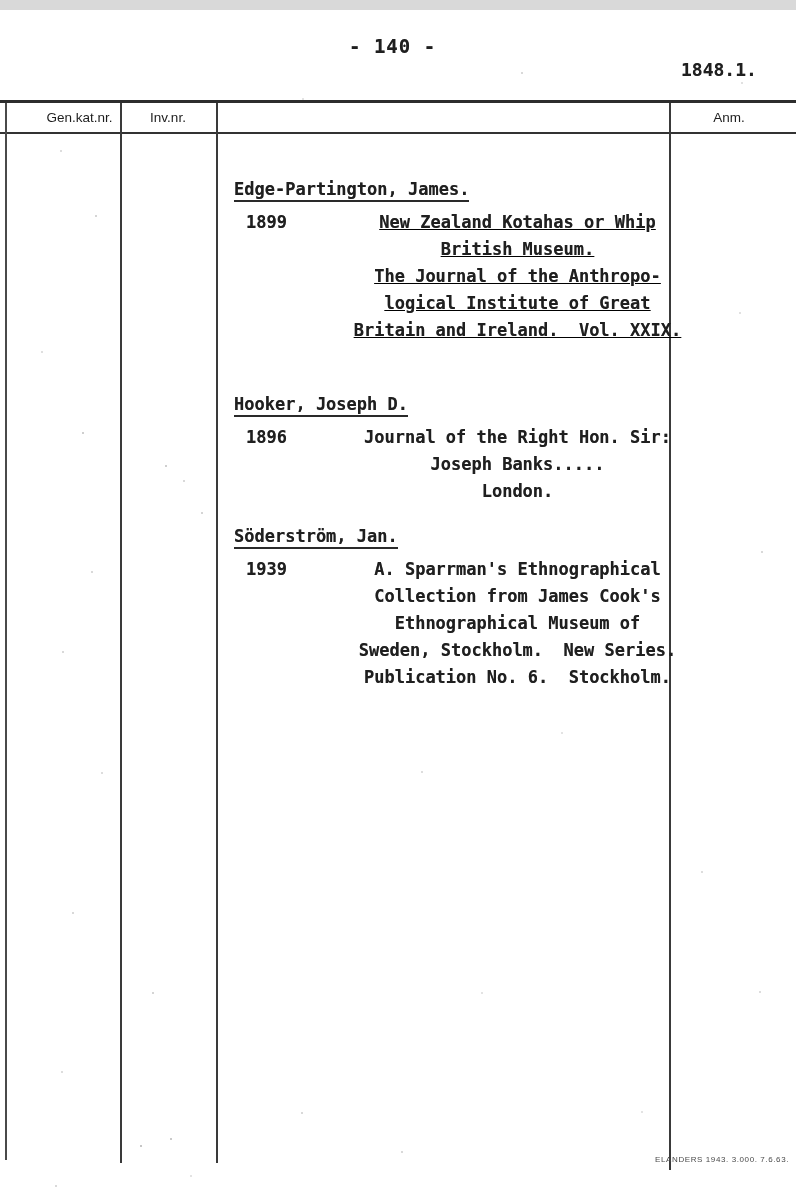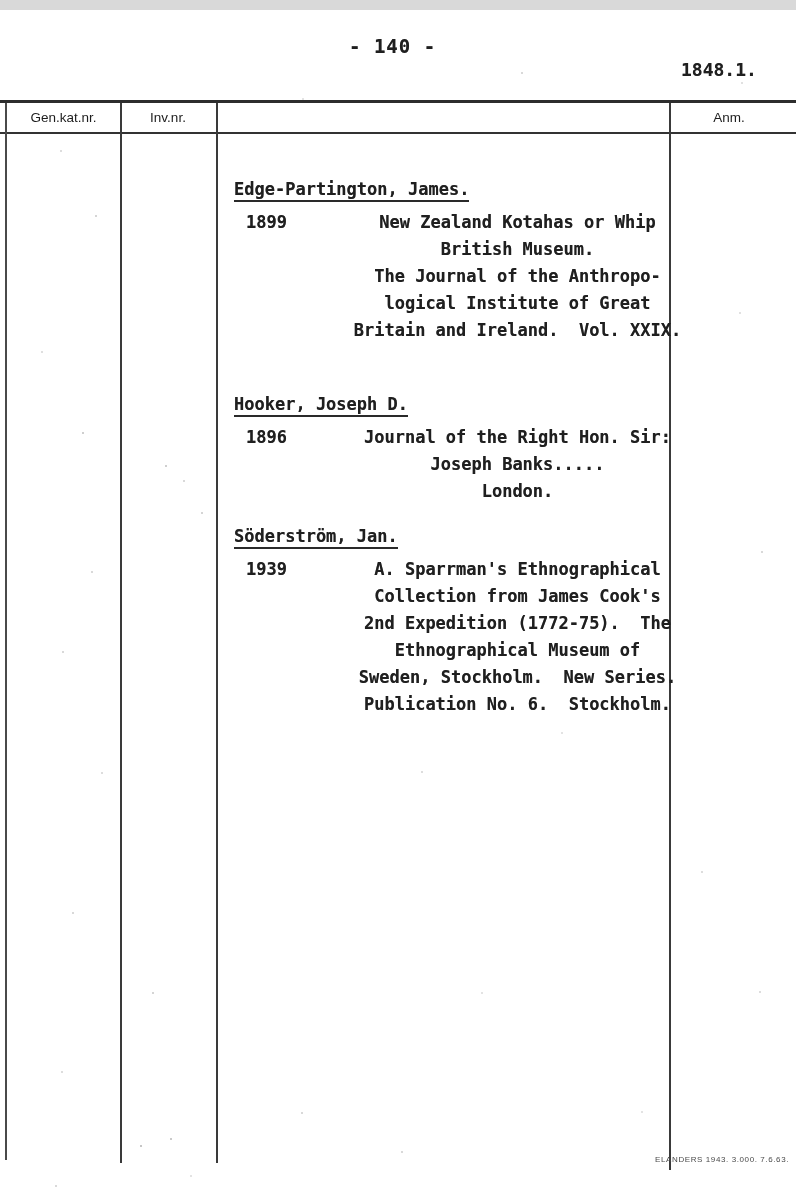--- a/index.html
+++ b/index.html
@@ -43,26 +43,26 @@
   .vrule.col2 { left: 216px; top: 93px; height: 1060px; }
   .vrule.col3 { left: 669px; top: 93px; height: 1067px; }
   .header-label {
     position: absolute;
     top: 92px; height: 30px;
     display: flex; align-items: center; justify-content: center;
     font-family: "Liberation Sans", sans-serif;
     font-size: 13.5px;
     color: #1d1d1d;
   }
-  .header-label.genkat { left: 6px;  width: 115px; }
+  .header-label.genkat { left: 22px;  width: 115px; }
   .header-label.invnr  { left: 120px; width: 96px; }
   .header-label.anm    { left: 669px; width: 120px; }
   
   .entry { position: absolute; left: 230px; width: 460px; }
-  .entry-1 { top: 169px; }
+  .entry-1 { top: 169px; text-decoration: underline; }
   .entry-2 { top: 384px; }
   .entry-3 { top: 516px; }
   .author {
     display: inline-block;
     margin-left: 4px;
     border-bottom: 2px solid #2a2a2a;
     padding-bottom: 1px;
     line-height: 20px;
   }
   .entry-body { position: relative; margin-top: 7px; }
@@ -147,21 +147,20 @@
     </div>
   </div>
 
   <div class="entry entry-3">
     <span class="tw author">Söderström, Jan.</span>
     <div class="entry-body">
       <span class="tw year">1939</span>
       <div class="desc">
         <div class="tw line">A. Sparrman's Ethnographical</div>
         <div class="tw line">Collection from James Cook's</div>
-        <div class="tw line">2nd Expedition (1772-75).  The</div>
         <div class="tw line">Ethnographical Museum of</div>
         <div class="tw line">Sweden, Stockholm.  New Series.</div>
         <div class="tw line">Publication No. 6.  Stockholm.</div>
       </div>
     </div>
   </div>
 
   <div class="imprint">ELANDERS 1943. 3.000. 7.6.63.</div>
 
 </div>

